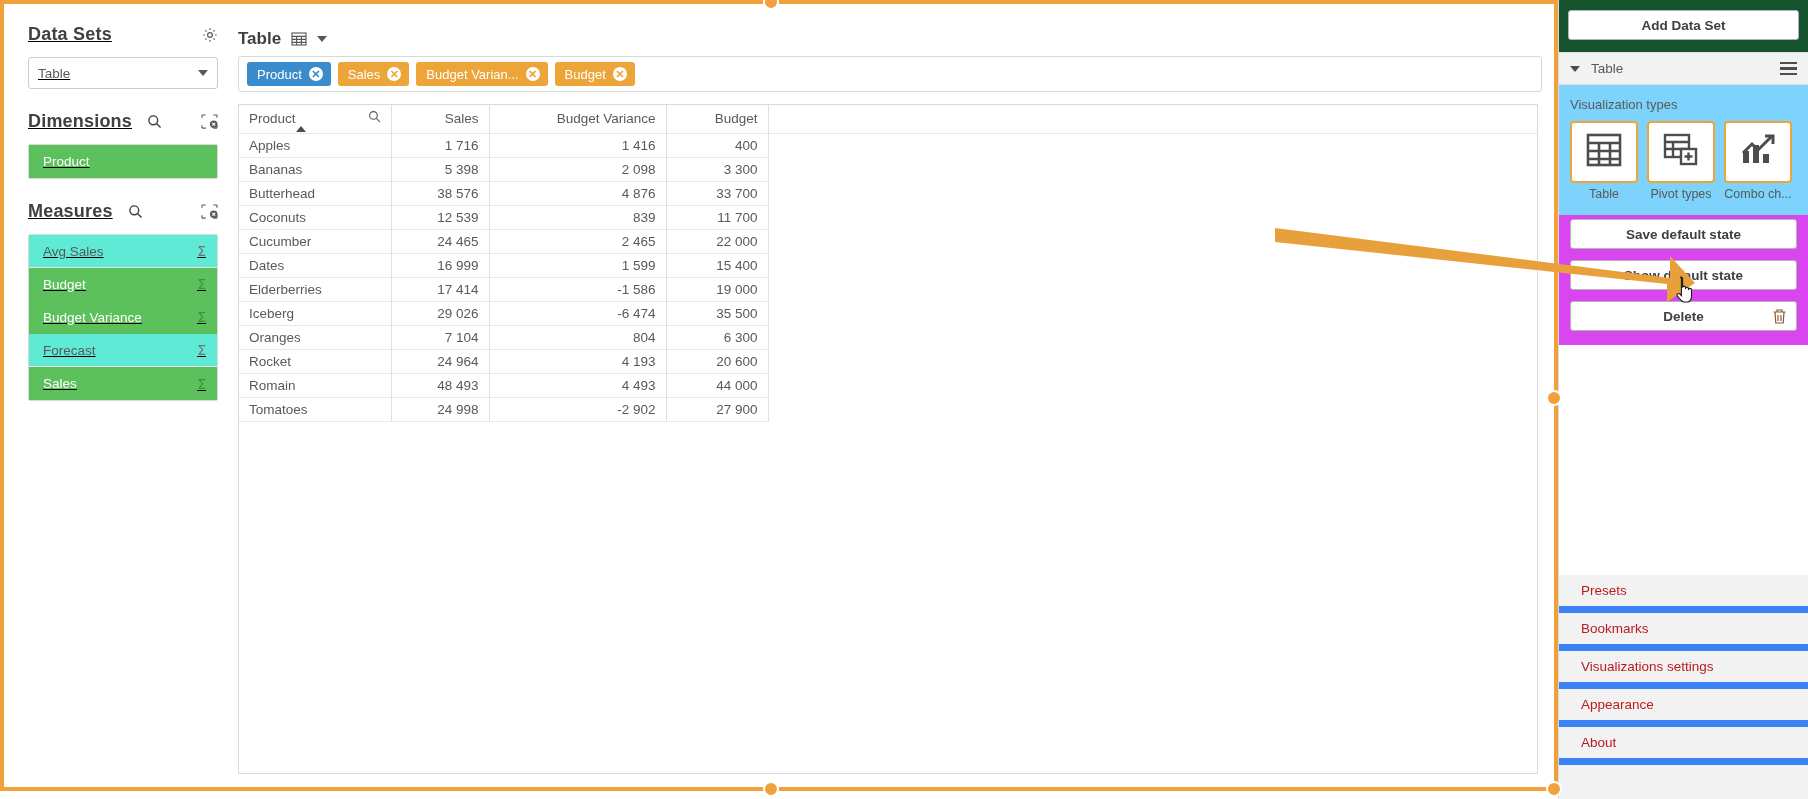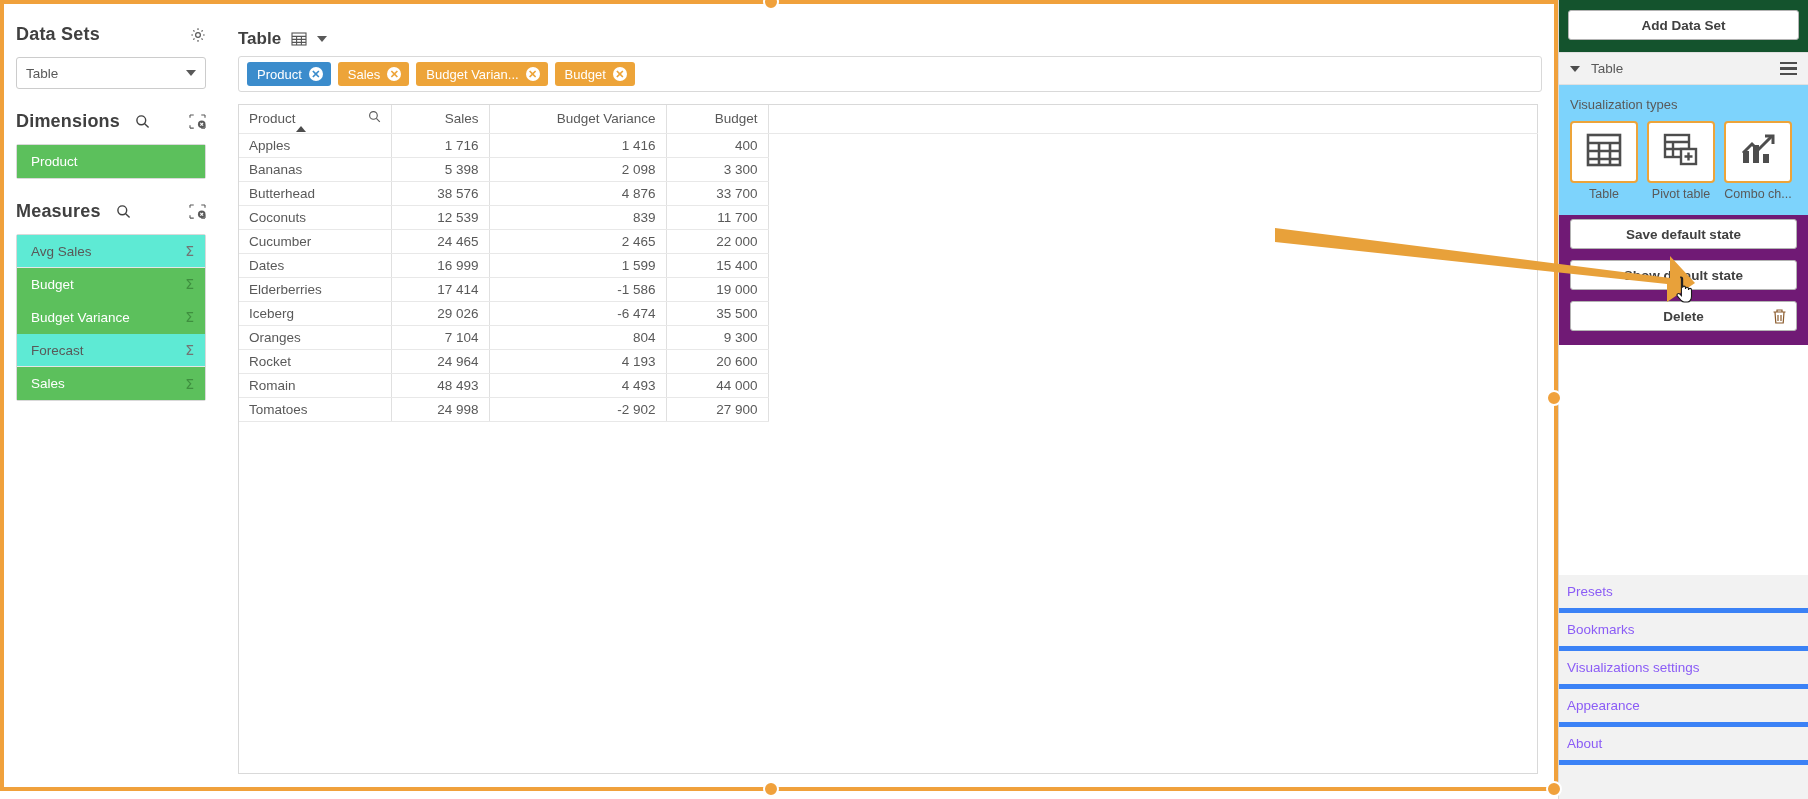--- a/index.html
+++ b/index.html
@@ -21,22 +21,22 @@
     position: absolute; width: 16px; height: 16px; border-radius: 50%;
     background: #f0a13c; border: 2px solid #ffffff; z-index: 61;
   }
   .h-topmid    { left: 763px;  top: -6px; }
   .h-botmid    { left: 763px;  top: 781px; }
   .h-rightmid  { left: 1546px; top: 390px; }
   .h-botright  { left: 1546px; top: 781px; }
 
   
   .left-panel {
-    position: absolute; left: 0; top: 4px; width: 222px; height: 783px;
-    background: #ffffff; padding: 20px 16px 0 16px;
+    position: absolute; left: 12px; top: 4px; width: 222px; height: 783px;
+    background: #ffffff; padding: 20px 16px 0 16px; text-decoration: underline;
   }
   .panel-head {
     display: flex; align-items: center; justify-content: space-between;
     margin-bottom: 12px;
   }
   .panel-title {
     font-size: 18px; font-weight: bold; color: #404040; letter-spacing: .2px;
   }
   .panel-title-row { display: flex; align-items: center; gap: 15px; }
   .gear-icon, .search-icon, .clear-icon { color: #595959; display: flex; }
@@ -151,30 +151,30 @@
   .viz-row { display: flex; gap: 9px; }
   .viz-card { width: 68px; }
   .viz-box {
     width: 68px; height: 62px; border: 2px solid #eda439; border-radius: 4px;
     background: #ffffff; display: flex; align-items: center; justify-content: center;
   }
   .viz-name {
     font-size: 12.5px; color: #595959; text-align: center; margin-top: 4px;
     white-space: nowrap; overflow: hidden; text-overflow: clip;
   }
-  .rp-buttons { background: #701a75; padding: 4px 11px 14px 11px; }
+  .rp-buttons { background: #d946ef; padding: 4px 11px 14px 11px; }
   .rp-buttons .btn { margin-bottom: 11px; }
   .rp-buttons .btn:last-child { margin-bottom: 0; }
   .trash { position: absolute; right: 9px; top: 6px; color: #8a5a2b; }
 
   .rp-filler { background: #ffffff; height: 230px; }
   .rp-list { background: #f2f2f2; }
   .rp-list-item {
-    height: 38px; display: flex; align-items: center; padding: 0 8px;
-    font-size: 13.5px; color: #8b5cf6; border-bottom: 5px solid #3b82f6;
+    height: 38px; display: flex; align-items: center; padding: 0 22px;
+    font-size: 13.5px; color: #b91c1c; border-bottom: 7px solid #3b82f6;
   }
 
   
   .arrow-svg { position: absolute; left: 1275px; top: 228px; z-index: 70; pointer-events: none; }
   .cursor-ptr { position: absolute; left: 1675px; top: 275px; z-index: 80; }
 </style>
 </head>
 <body>
 
 <div id="root">
@@ -381,21 +381,21 @@
             <td class="c0">Iceberg</td>
             <td class="c1">29 026</td>
             <td class="c2 neg">-6 474</td>
             <td class="c3">35 500</td>
             <td class="c4"></td>
           </tr>
           <tr>
             <td class="c0">Oranges</td>
             <td class="c1">7 104</td>
             <td class="c2 pos">804</td>
-            <td class="c3">9 300</td>
+            <td class="c3">6 300</td>
             <td class="c4"></td>
           </tr>
           <tr>
             <td class="c0">Rocket</td>
             <td class="c1">24 964</td>
             <td class="c2 pos">4 193</td>
             <td class="c3">20 600</td>
             <td class="c4"></td>
           </tr>
           <tr>
@@ -453,21 +453,21 @@
           <div class="viz-box">
             <span>
               <svg width="36" height="34" viewBox="0 0 36 34" fill="none" stroke="#4d4d4d" stroke-width="2.4">
                 <rect x="2" y="2" width="24" height="22"></rect>
                 <path d="M2 9h24M2 16h24M10 9v15"></path>
                 <rect x="18" y="16" width="15" height="15" fill="#fff"></rect>
                 <path d="M25.5 19.5v8M21.5 23.5h8"></path>
               </svg>
             </span>
           </div>
-          <div class="viz-name">Pivot table</div>
+          <div class="viz-name">Pivot types</div>
         </div>
         <div class="viz-card">
           <div class="viz-box">
             <span>
               <svg width="36" height="34" viewBox="0 0 36 34" fill="none">
                 <path d="M3 30V18h6v12zM13 30V12h6v18zM23 30V21h6v9z" fill="#4d4d4d"></path>
                 <path d="M3 20L12 11l6 6L32 3" stroke="#4d4d4d" stroke-width="3" fill="none"></path>
                 <path d="M25 3h8v8" stroke="#4d4d4d" stroke-width="3" fill="none"></path>
               </svg>
             </span>

